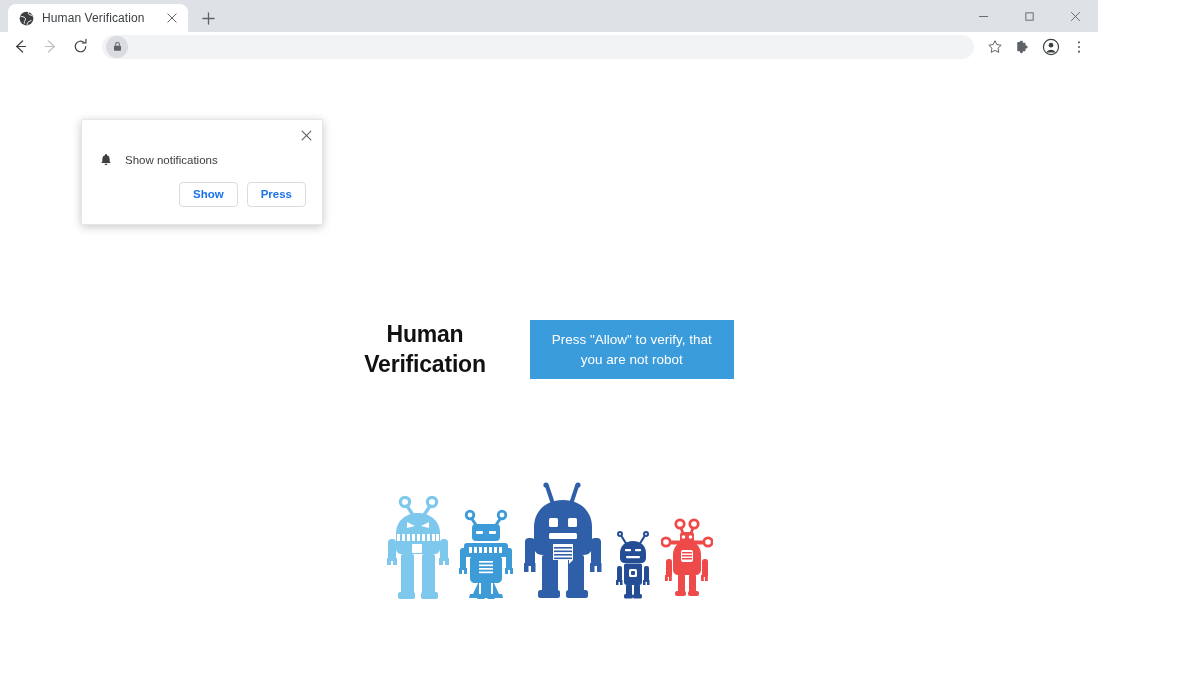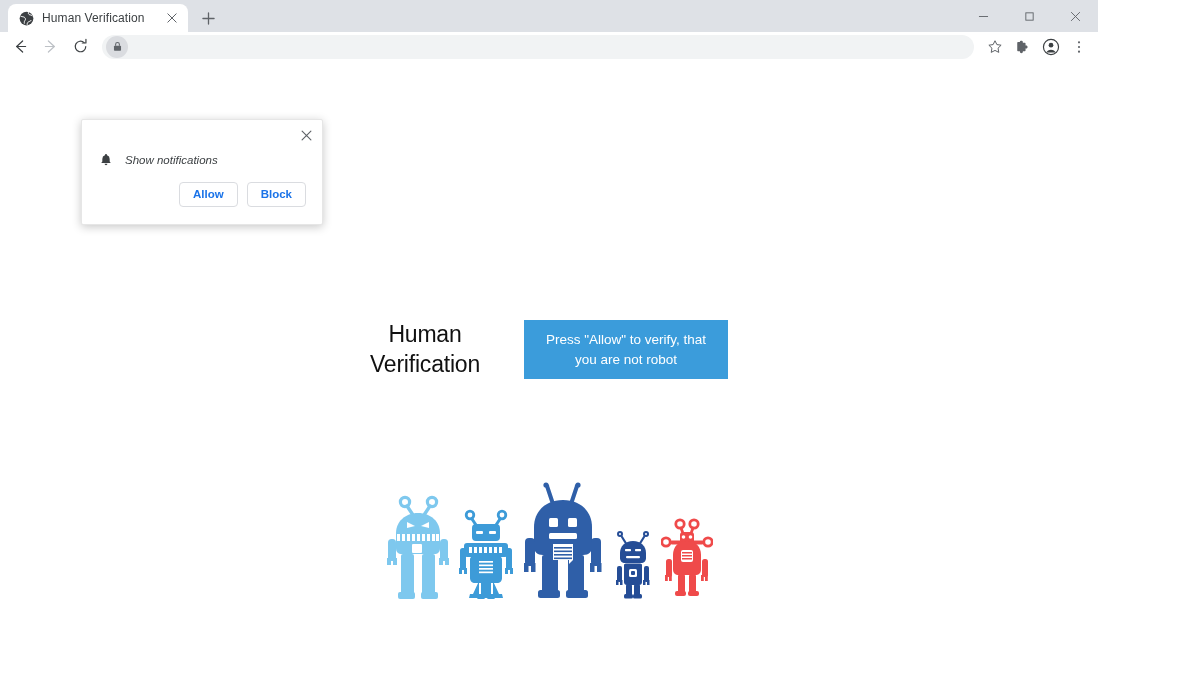--- a/index.html
+++ b/index.html
@@ -200,21 +200,21 @@
   }
 
   .hero-inner {
     display: flex;
     align-items: center;
     gap: 44px;
   }
 
   .hero-title {
     font-size: 23px;
-    font-weight: normal;
+    font-weight: bold;
     color: #111111;
     line-height: 1.28;
     text-align: center;
     white-space: pre-line;
     letter-spacing: -0.2px;
   }
 
   .cta-button {
     background: #3b9cdb;
     color: #ffffff;
@@ -265,21 +265,20 @@
     justify-content: center;
     cursor: pointer;
     border-radius: 50%;
   }
 
   .perm-row {
     display: flex;
     align-items: center;
     padding: 32px 16px 0 16px;
     gap: 11px;
-    font-style: italic;
   }
 
   .perm-bell {
     width: 16px;
     height: 16px;
     display: flex;
     align-items: center;
     justify-content: center;
     flex: 0 0 16px;
   }
@@ -604,19 +603,19 @@
         <span class="perm-bell">
           <svg width="14" height="14" viewBox="0 0 16 16">
             <path d="M8 1.2 a1.2 1.2 0 0 1 1.2 1.2 v.3 A4.2 4.2 0 0 1 12.2 6.8 V9.6 l1.2 1.9 H2.6 L3.8 9.6 V6.8 A4.2 4.2 0 0 1 6.8 2.7 V2.4 A1.2 1.2 0 0 1 8 1.2 Z" fill="#3c4043"></path>
             <path d="M6.4 12.3 a1.6 1.6 0 0 0 3.2 0 Z" fill="#3c4043"></path>
           </svg>
         </span>
         <span class="perm-label">Show notifications</span>
       </div>
 
       <div class="perm-actions">
-        <button class="perm-btn">Allow</button>
-        <button class="perm-btn">Block</button>
+        <button class="perm-btn">Show</button>
+        <button class="perm-btn">Press</button>
       </div>
     </div>
 
   </div>
 </div>
 
 </body></html>

